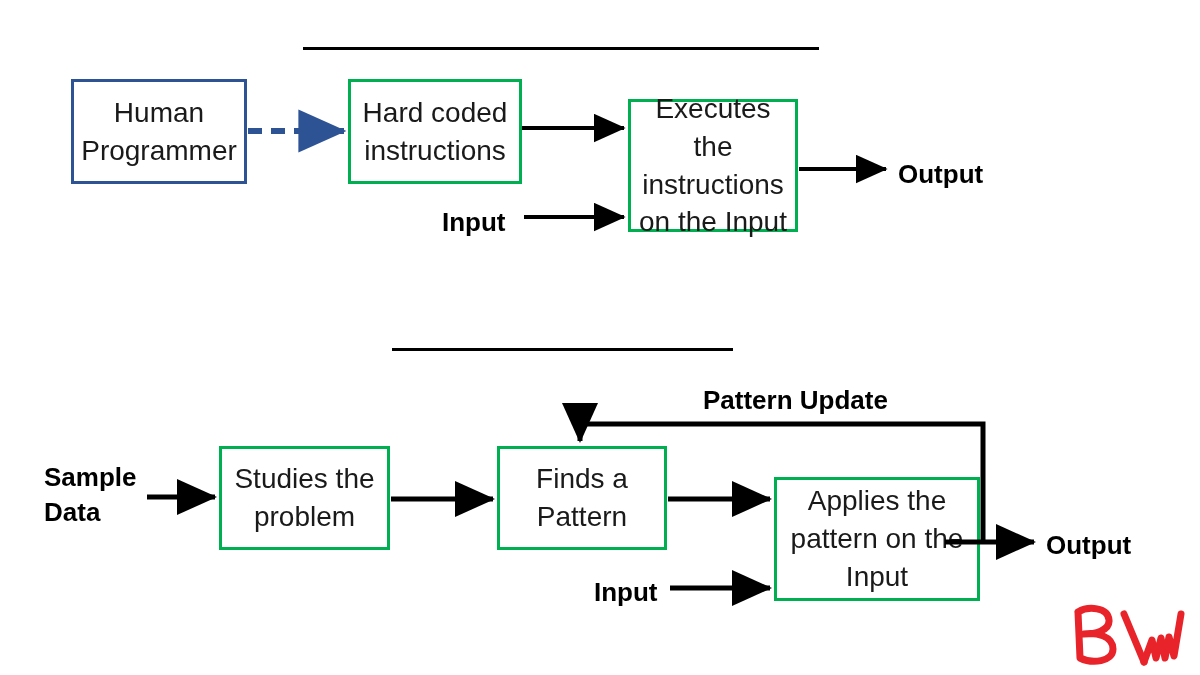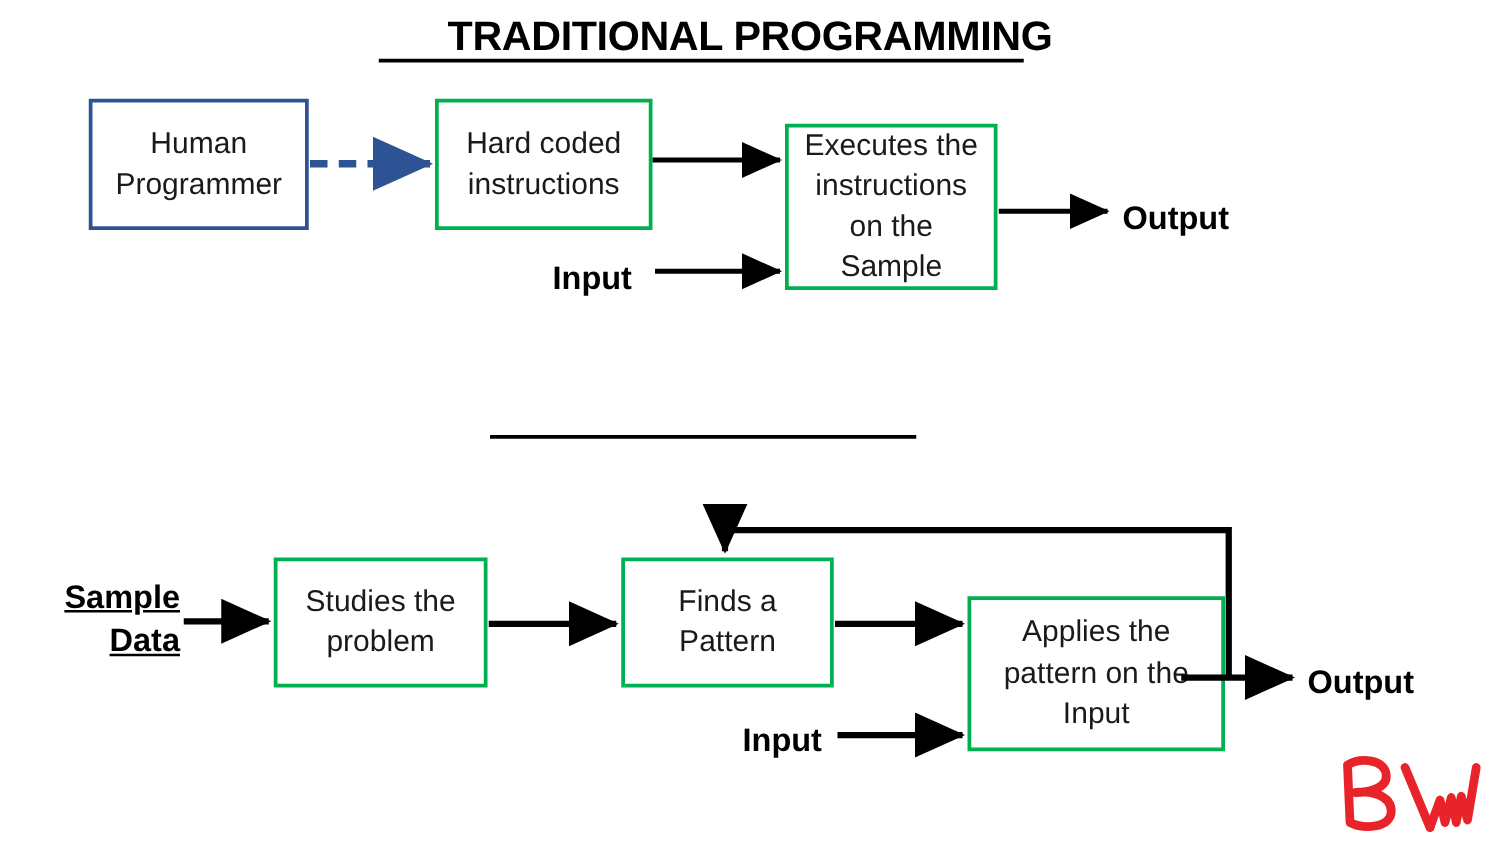--- a/index.html
+++ b/index.html
@@ -49,64 +49,62 @@
     justify-content: center;
     text-align: center;
   }
   .node-box.green {
     border: 3px solid #00B050;
   }
   .node-box.blue {
     border: 3px solid #2E5395;
   }
   .node-label {
-    font-size: 24px;
+    font-size: 28px;
     line-height: 1.35;
     color: #1a1a1a;
     padding: 0 6px;
     white-space: pre-line;
   }
   .edge-label {
     position: absolute;
     font-size: 26px;
     font-weight: bold;
     color: #000000;
     white-space: pre-line;
     line-height: 1.35;
   }
   .edge-label.center {
-    text-align: right;
-    text-decoration: underline;
+    text-align: left;
   }
   .signature {
     position: absolute;
   }
 </style>
 </head>
 <body>
 
 <div id="diagram-root">
 
-  <div class="section-title" style="left:0; top:10px; width:1200px;">TRADITIONAL PROGRAMMING</div>
   <div class="title-underline" style="left:303px; top:47px; width:516px;"></div>
 
   <div class="node-box blue" style="left:71px; top:79px; width:176px; height:105px;">
     <span class="node-label">Human
 Programmer</span>
   </div>
 
   <div class="node-box green" style="left:348px; top:79px; width:174px; height:105px;">
     <span class="node-label">Hard coded
 instructions</span>
   </div>
 
   <div class="node-box green" style="left:628px; top:99px; width:170px; height:133px;">
     <span class="node-label">Executes the
 instructions
-on the Sample</span>
+on the Input</span>
   </div>
 
   <div class="edge-label" style="left:442px; top:205px;">Input</div>
 
   <div class="edge-label" style="left:898px; top:157px;">Output</div>
 
   <div class="title-underline" style="left:392px; top:348px; width:341px;"></div>
 
   <div class="edge-label center" style="left:44px; top:460px; width:100px;">Sample
 Data</div>
@@ -120,20 +118,21 @@
     <span class="node-label">Studies the
 problem</span>
   </div>
 
   <div class="node-box green" style="left:774px; top:477px; width:206px; height:124px;">
     <span class="node-label">Applies the
 pattern on the
 Input</span>
   </div>
 
+  <div class="edge-label" style="left:703px; top:383px;">Pattern Update</div>
 
   <div class="edge-label" style="left:594px; top:575px;">Input</div>
 
   <div class="edge-label" style="left:1046px; top:528px;">Output</div>
 
   <svg class="layer" viewBox="0 0 1200 675">
     <defs>
       <marker id="arrowBlack" markerWidth="9" markerHeight="9" refX="7.6" refY="3.6" orient="auto" markerUnits="strokeWidth">
         <path d="M0,0 L8,3.6 L0,7.2 z" fill="#000000"></path>
       </marker>

